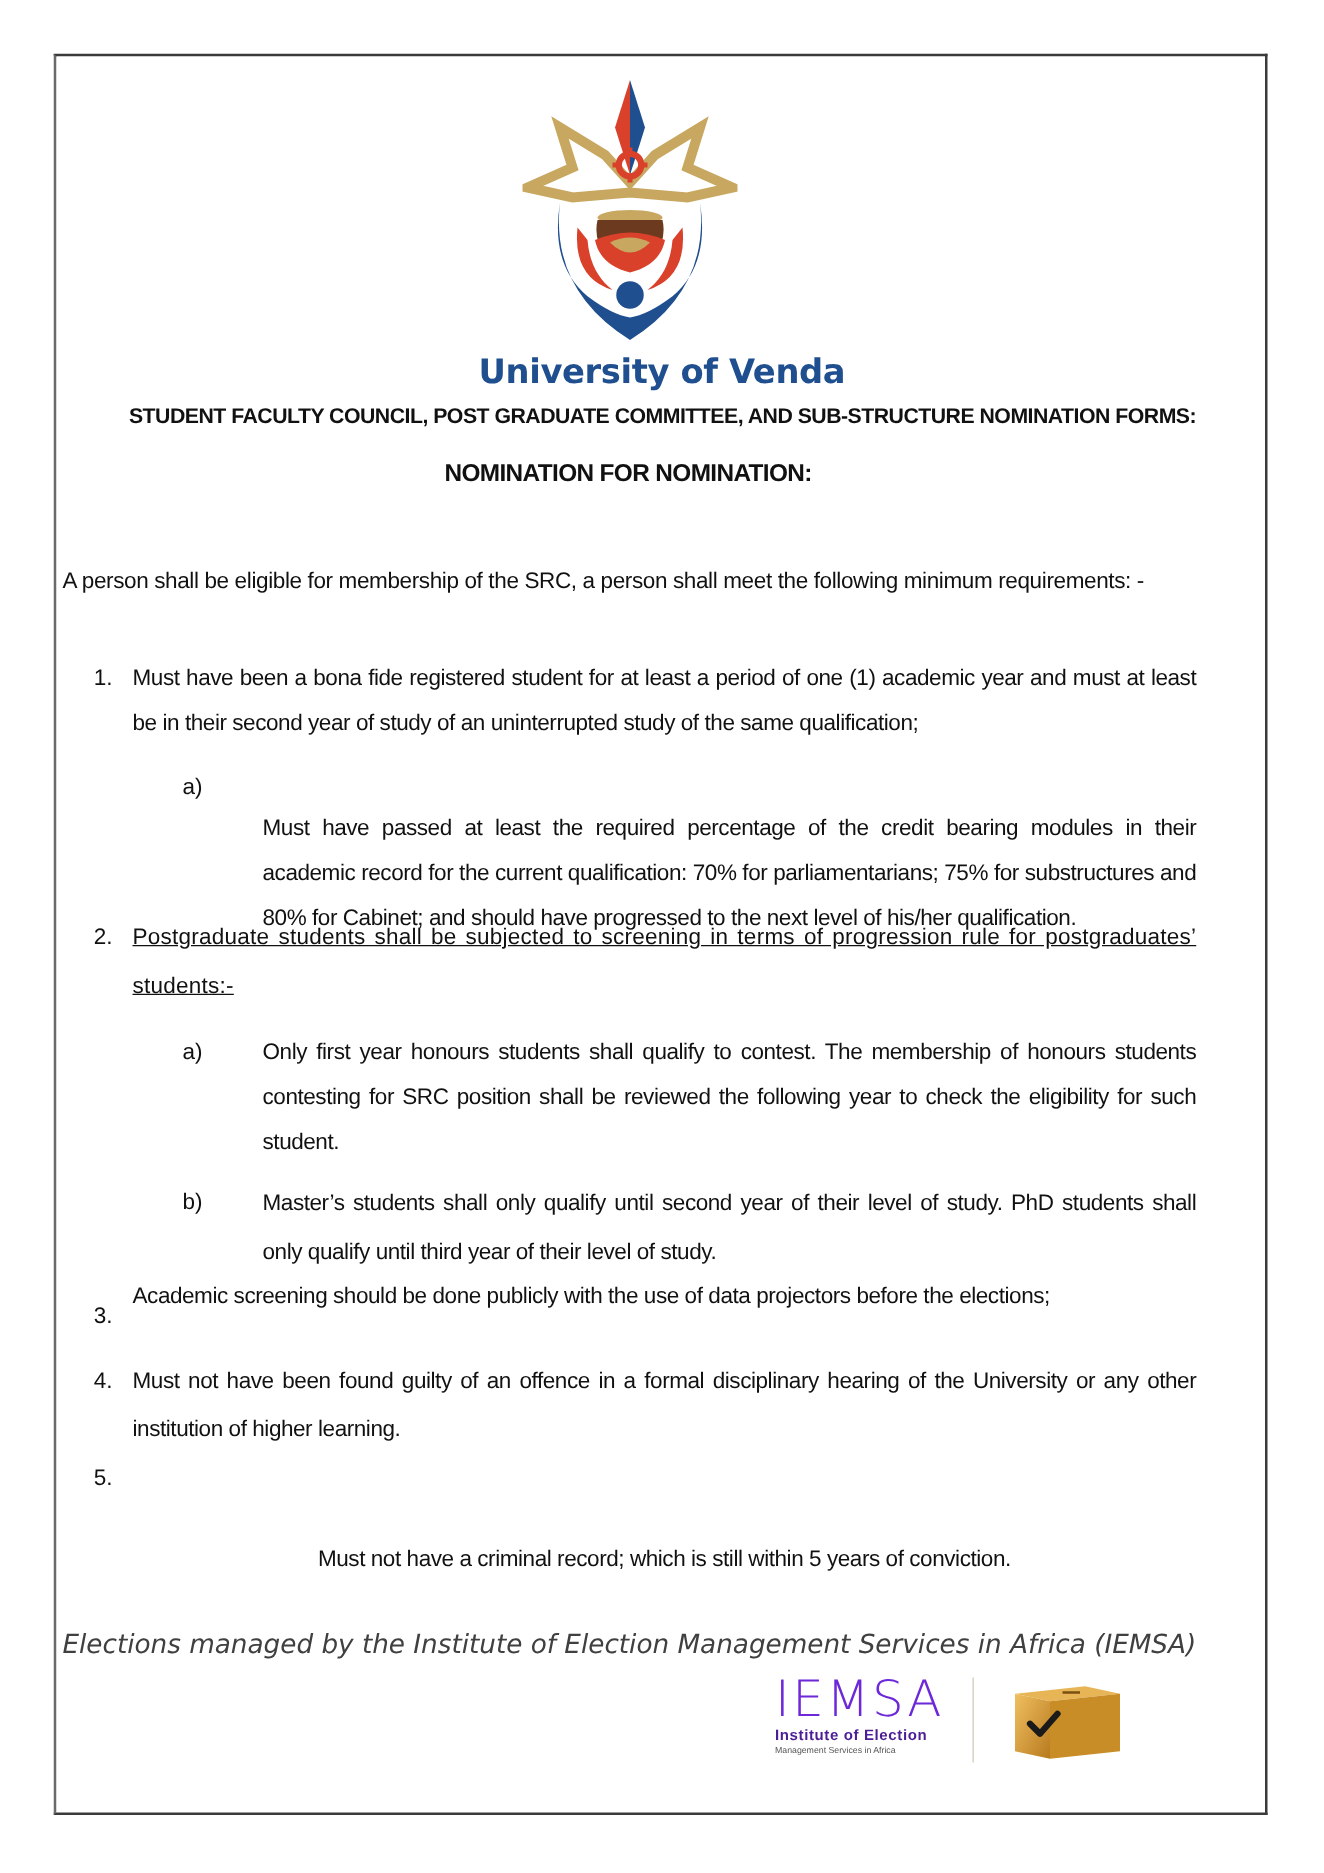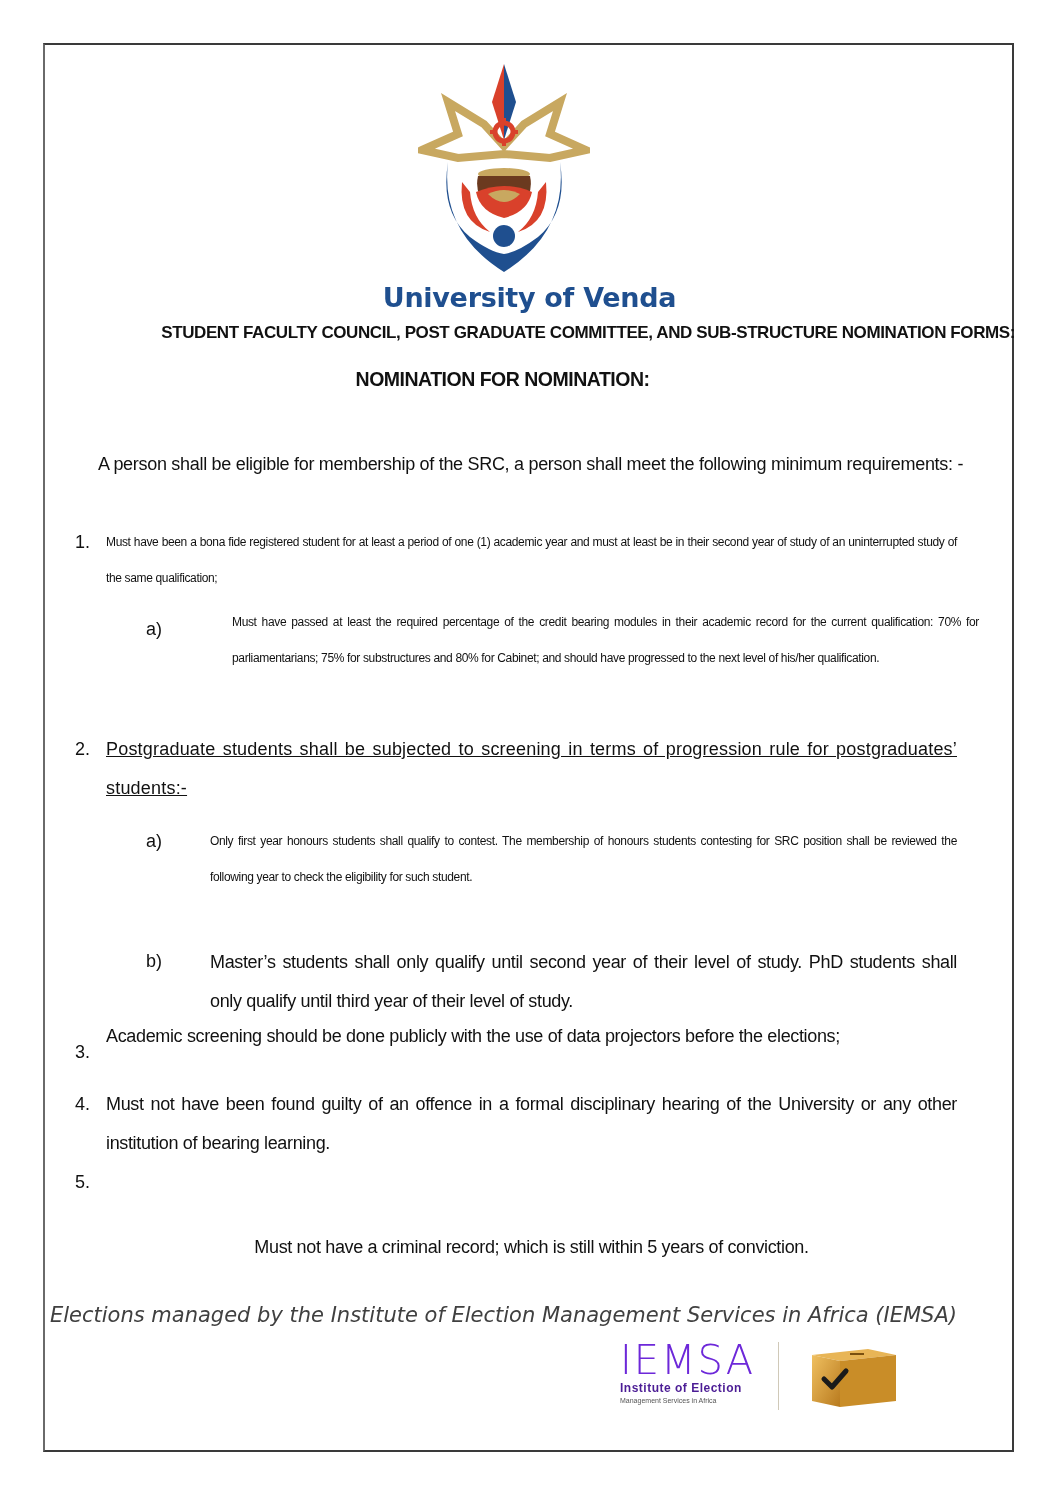--- a/index.html
+++ b/index.html
@@ -1,28 +1,28 @@
 <!DOCTYPE html>
 <html><head>
   <meta charset="utf-8">
   <style>
     html, body { margin: 0; padding: 0; background: #ffffff; }
     body { width: 1059px; height: 1498px; position: relative; overflow: hidden; font-family: "Liberation Sans", sans-serif; color: #111; }
     .frame { position: absolute; left: 43px; top: 43px; width: 971px; height: 1409px; border: 2px solid #3a3a3a; border-left-color: #6a6a6a; box-sizing: border-box; }
     .crest { position: absolute; left: 418px; top: 62px; width: 172px; height: 220px; }
     .uni-name { position: absolute; left: 0; width: 1059px; top: 282px; text-align: center; font-family: "DejaVu Sans", sans-serif; font-weight: bold; font-size: 27px; color: #1f4f8f; letter-spacing: -0.3px; }
-    .heading1 { position: absolute; left: 45px; width: 970px; top: 323px; text-align: right; font-family: "Liberation Sans Narrow", "Liberation Sans", sans-serif; font-weight: bold; font-size: 17px; letter-spacing: -0.4px; }
+    .heading1 { position: absolute; left: 45px; width: 970px; top: 323px; text-align: center; font-family: "Liberation Sans Narrow", "Liberation Sans", sans-serif; font-weight: bold; font-size: 17px; letter-spacing: -0.4px; }
     .heading2 { position: absolute; left: 45px; width: 915px; top: 368px; text-align: center; font-weight: bold; font-size: 19.5px; letter-spacing: -0.5px; }
     .txt { position: absolute; font-size: 18px; letter-spacing: -0.3px; line-height: 39px; }
-    .intro { left: 50px; width: 907px; top: 445px; text-align: justify; text-align-last: left; margin-left: 48px; }
+    .intro { left: 50px; width: 907px; top: 445px; text-align: justify; text-align-last: left; }
     .num { position: absolute; font-size: 18px; }
     .item { position: absolute; left: 106px; width: 851px; text-align: justify; letter-spacing: -0.35px; }
     .sub-label { position: absolute; left: 146px; font-size: 18px; }
     .sub { position: absolute; left: 210px; width: 747px; text-align: justify; letter-spacing: -0.35px; }
-    .small { font-size: 12px; line-height: 36px; }
+    .small { font-size: 18px; line-height: 36px; }
     .mid { font-size: 18px; line-height: 39px; }
     .footer-note { position: absolute; right: 102px; top: 1303px; font-family: "DejaVu Sans", sans-serif; font-style: italic; font-size: 21px; color: #404040; }
     .iemsa { position: absolute; left: 620px; top: 1340px; width: 135px; height: 75px; }
     .iemsa-big { font-family: "DejaVu Sans", sans-serif; font-size: 40px; color: #6d28d9; letter-spacing: 2px; line-height: 40px; font-weight: 300; }
     .iemsa-sub1 { font-size: 12px; color: #4c1d95; font-weight: bold; letter-spacing: 0.5px; line-height: 16px; }
     .iemsa-sub2 { font-size: 7px; color: #555; line-height: 10px; }
     .divider-v { position: absolute; left: 778px; top: 1342px; width: 1px; height: 68px; background: #d0c9b8; }
     .box { position: absolute; left: 808px; top: 1345px; width: 92px; height: 64px; }
   </style>
 </head>
@@ -60,34 +60,34 @@
 
 <div class="uni-name">University of Venda</div>
 <div class="heading1">STUDENT FACULTY COUNCIL, POST GRADUATE COMMITTEE, AND SUB-STRUCTURE NOMINATION FORMS:</div>
 <div class="heading2">NOMINATION FOR NOMINATION:</div>
 
 <div class="txt intro">A person shall be eligible for membership of the SRC, a person shall meet the following minimum requirements: -</div>
 
 <div class="num" style="left:75px; top:532px;">1.</div>
 <div class="txt item small" style="top:524px;">Must have been a bona fide registered student for at least a period of one (1) academic year and must at least be in their second year of study of an uninterrupted study of the same qualification;</div>
 <div class="sub-label" style="top:619px;">a)</div>
-<div class="txt sub small" style="top:604px;margin-left:22px;">Must have passed at least the required percentage of the credit bearing modules in their academic record for the current qualification: 70% for parliamentarians; 75% for substructures and 80% for Cabinet; and should have progressed to the next level of his/her qualification.</div>
+<div class="txt sub small" style="top:644px;">Must have passed at least the required percentage of the credit bearing modules in their academic record for the current qualification: 70% for parliamentarians; 75% for substructures and 80% for Cabinet; and should have progressed to the next level of his/her qualification.</div>
 
 <div class="num" style="left:75px; top:739px;">2.</div>
 <div class="txt item mid" style="top:730px; letter-spacing:0.2px;text-decoration:underline;">Postgraduate students shall be subjected to screening in terms of progression rule for postgraduates’ students:-</div>
 <div class="sub-label" style="top:831px;">a)</div>
 <div class="txt sub small" style="top:823px;">Only first year honours students shall qualify to contest. The membership of honours students contesting for SRC position shall be reviewed the following year to check the eligibility for such student.</div>
 <div class="sub-label" style="top:951px;">b)</div>
 <div class="txt sub mid" style="top:943px;">Master’s students shall only qualify until second year of their level of study. PhD students shall only qualify until third year of their level of study.</div>
 
 <div class="num" style="left:75px; top:1042px;">3.</div>
 <div class="txt item mid" style="top:1017px; text-align:left;">Academic screening should be done publicly with the use of data projectors before the elections;</div>
 
 <div class="num" style="left:75px; top:1094px;">4.</div>
-<div class="txt item mid" style="top:1085px;">Must not have been found guilty of an offence in a formal disciplinary hearing of the University or any other institution of bearing learning.</div>
+<div class="txt item mid" style="top:1085px;">Must not have been found guilty of an offence in a formal disciplinary hearing of the University or any other institution of higher learning.</div>
 
 <div class="num" style="left:75px; top:1172px;">5.</div>
 <div class="txt item mid" style="top:1228px; text-align:center;">Must not have a criminal record; which is still within 5 years of conviction.</div>
 
 <div class="footer-note">Elections managed by the Institute of Election Management Services in Africa (IEMSA)</div>
 
 <div class="iemsa">
   <div class="iemsa-big">IEMSA</div>
   <div class="iemsa-sub1">Institute of Election</div>
   <div class="iemsa-sub2">Management Services in Africa</div>

